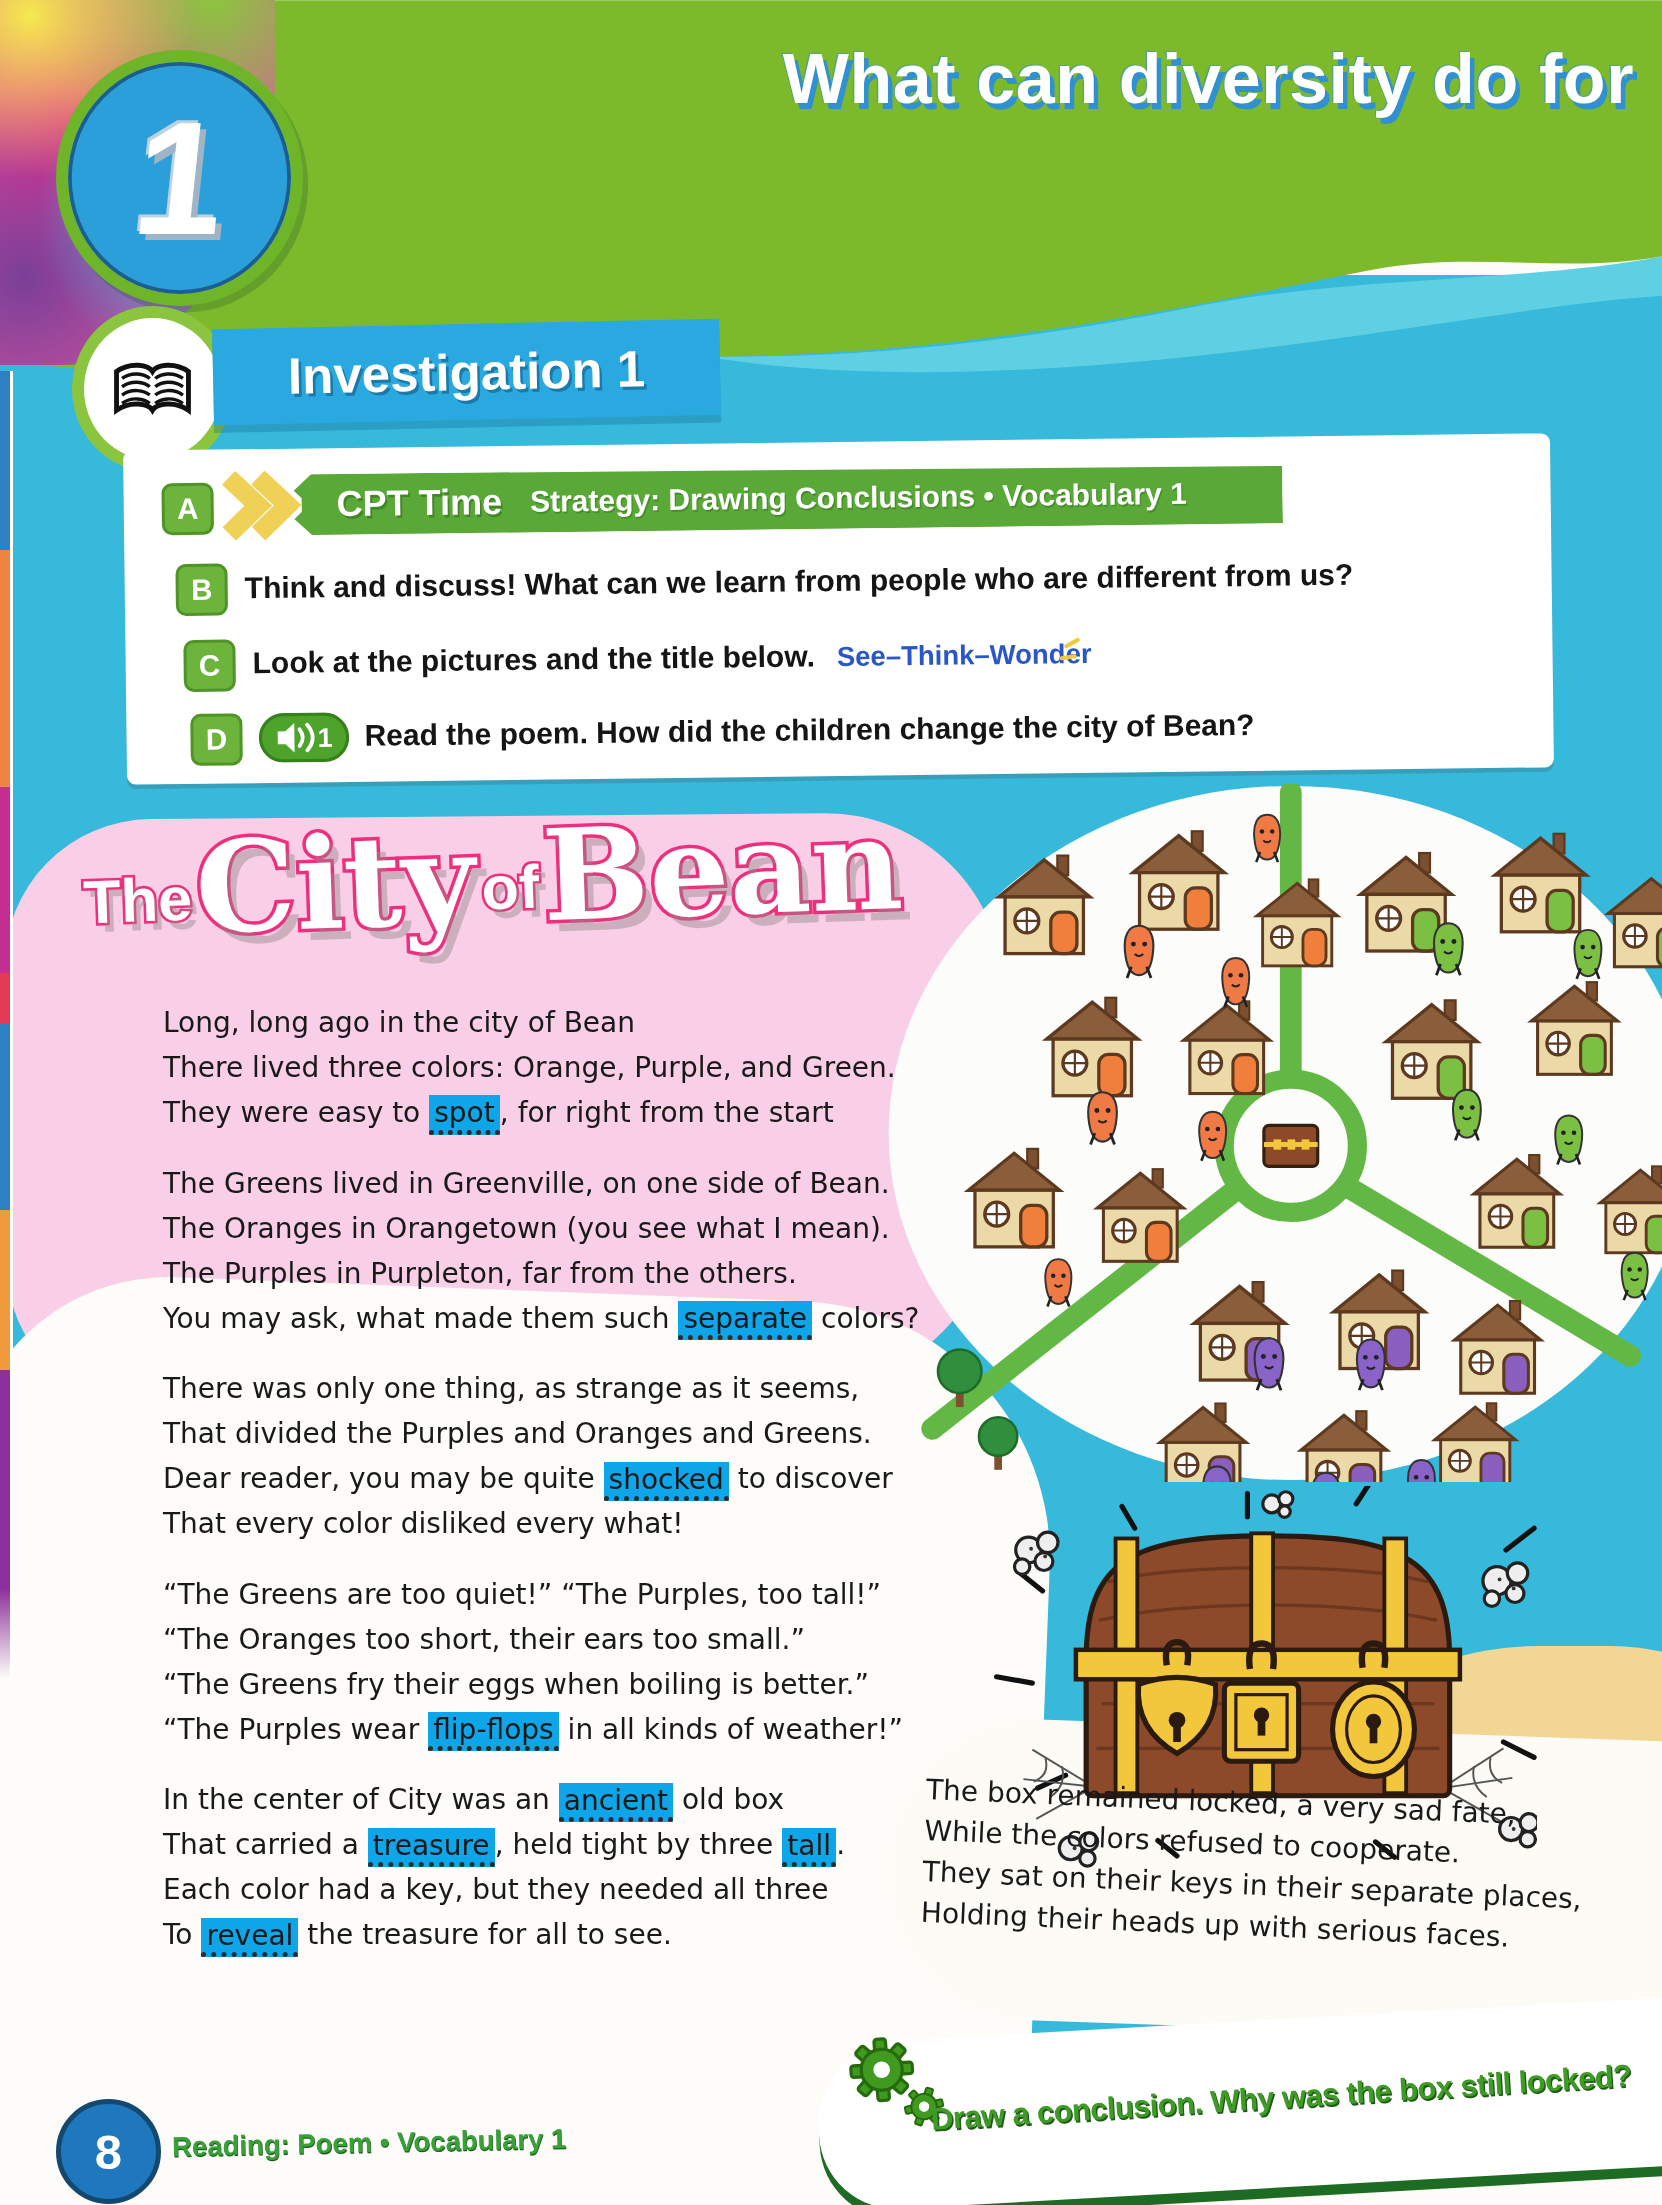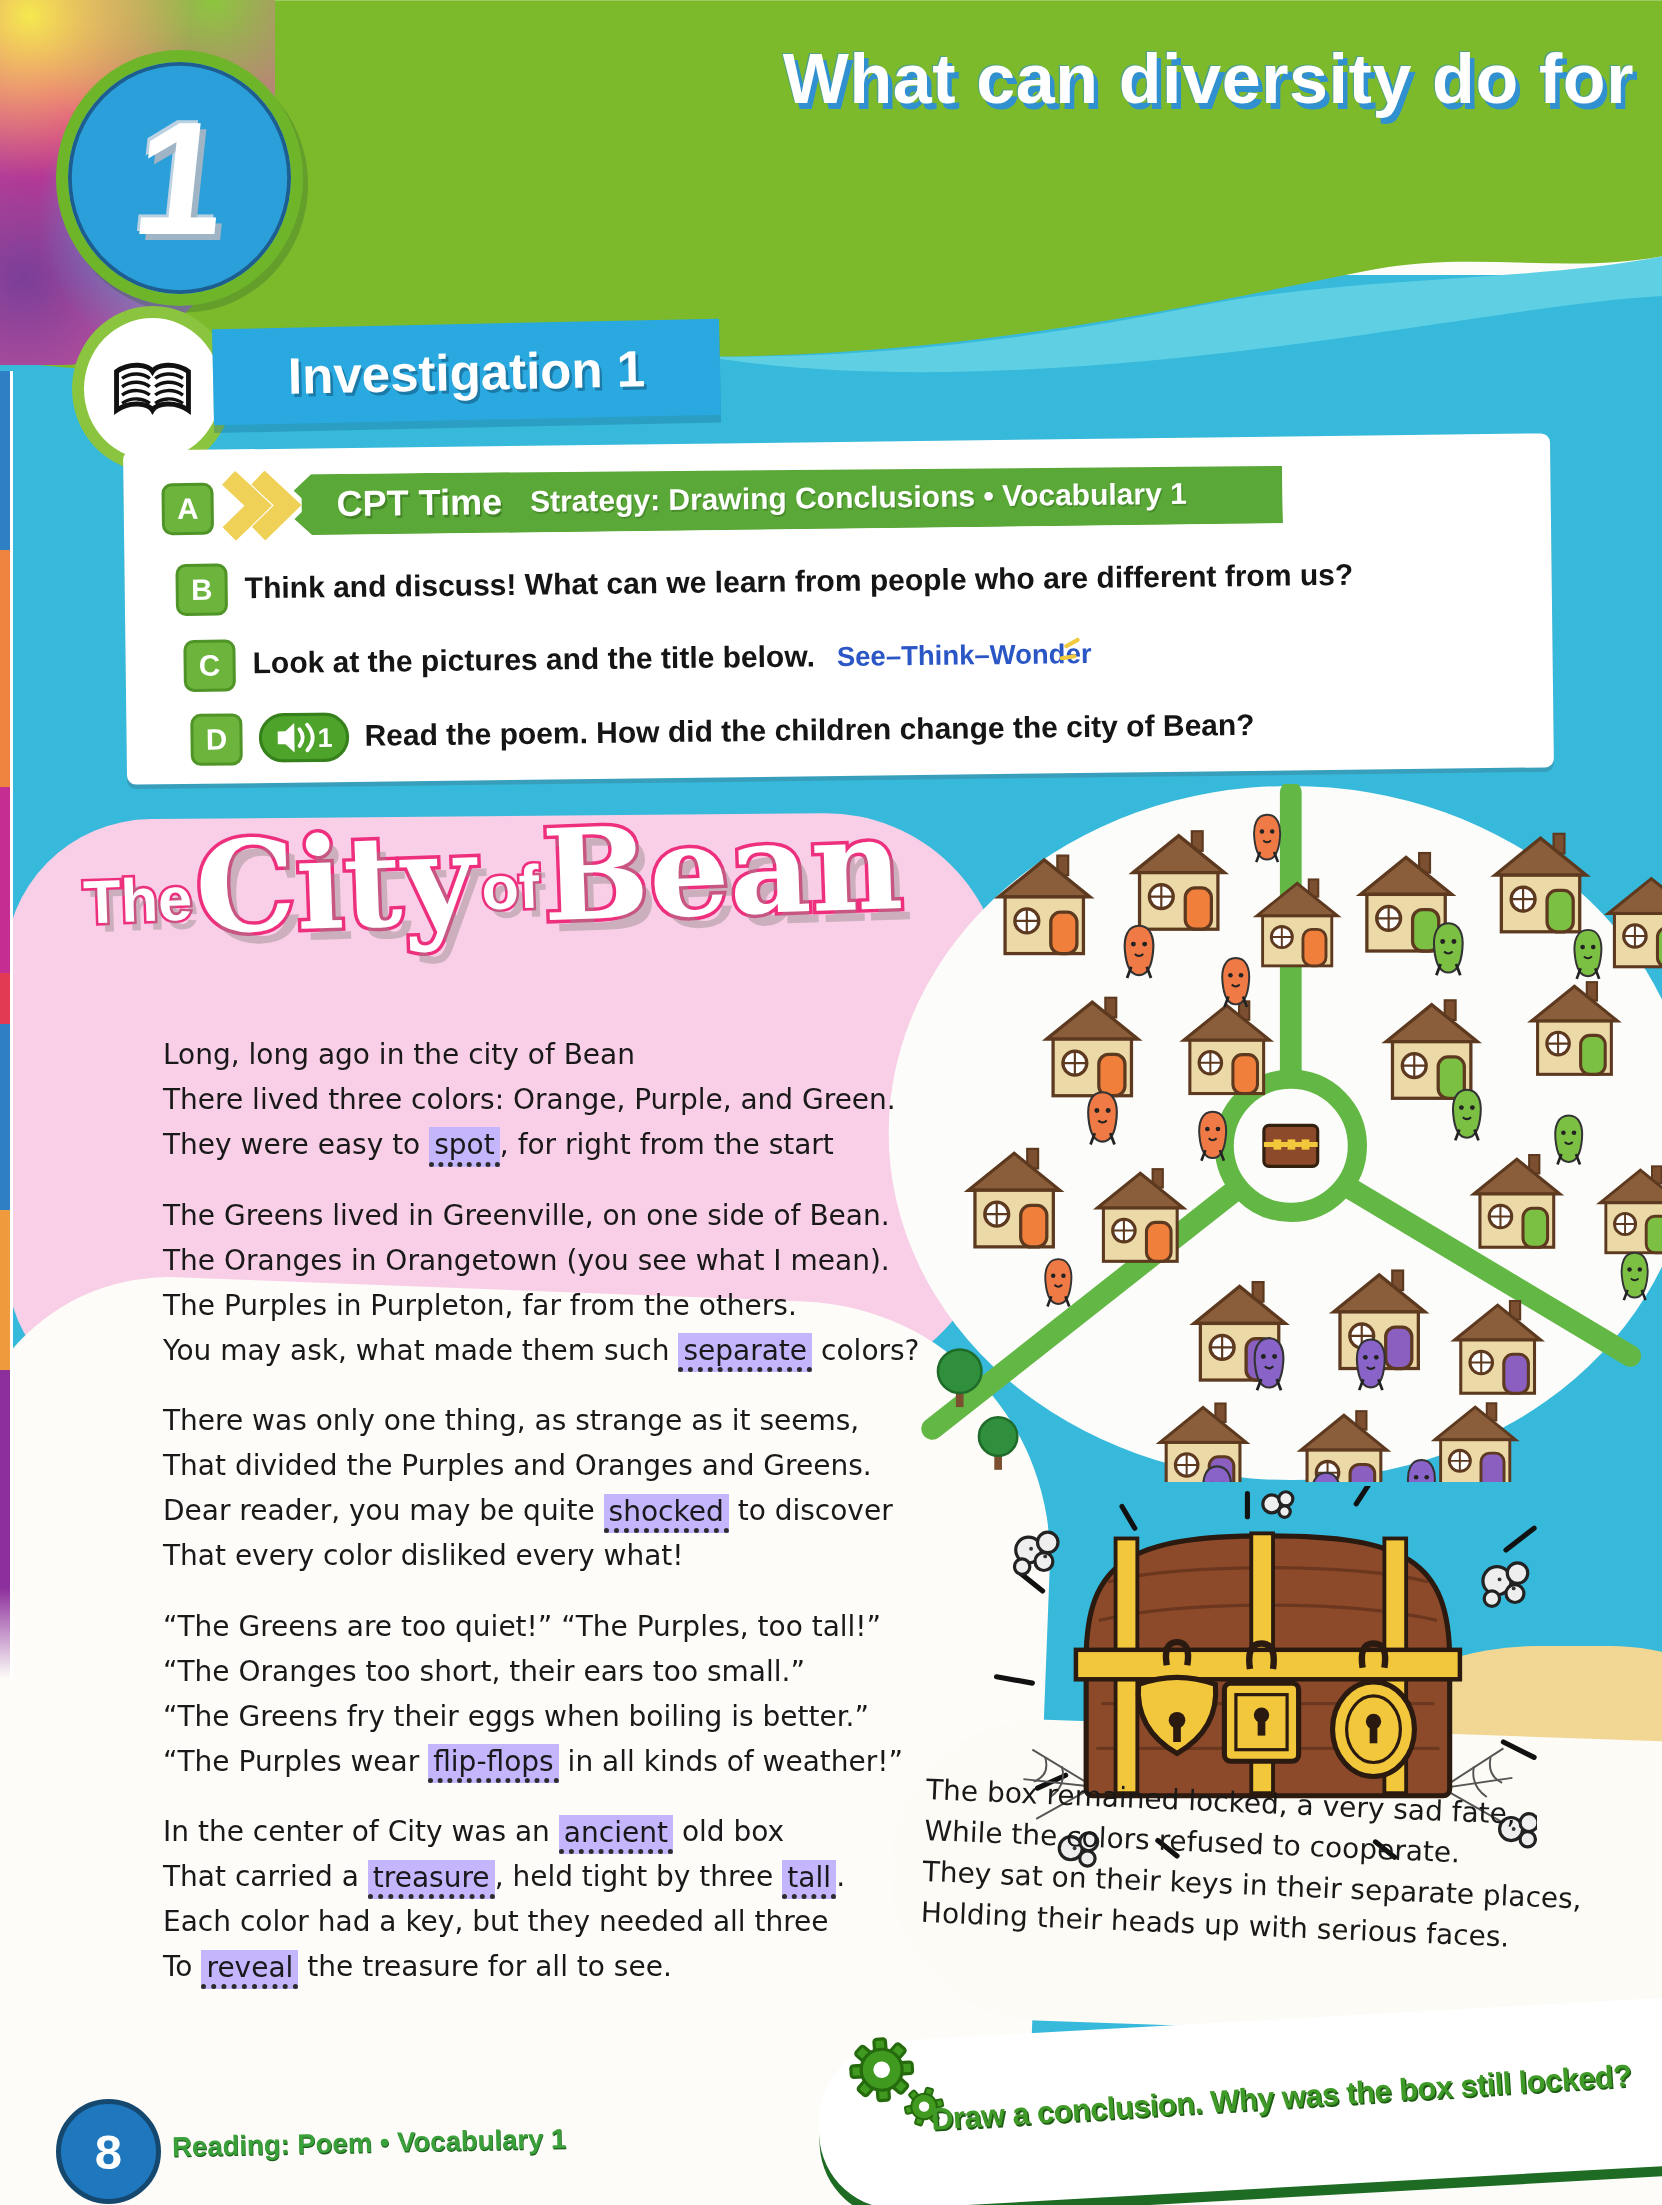--- a/index.html
+++ b/index.html
@@ -68,23 +68,23 @@
   .routine i.s2{left:-32px;top:16.6px;transform:rotate(-8deg);}
 
   
   .poem-title{left:83px;top:821px;display:flex;align-items:flex-end;transform:rotate(-2deg);}
   .poem-title .small{font-family:"Liberation Sans",sans-serif;font-weight:800;font-size:61px;
     color:#fff;-webkit-text-stroke:5.1px #ee2f7d;paint-order:stroke fill;margin:0 3.8px 12.8px 0;
     text-shadow:6.4px 9px 0 rgba(150,135,140,.45);}
   .poem-title .big{font-family:"DejaVu Serif","Liberation Serif",serif;font-weight:bold;
     font-size:126px;line-height:115px;color:#fff;-webkit-text-stroke:7px #ee2f7d;
     paint-order:stroke fill;margin-right:6.4px;text-shadow:9px 11.5px 0 rgba(150,135,140,.45);}
-  .poem{left:163px;top:1000px;width:820px;color:#191919;font-size:28px;line-height:45px;margin-top:32px;}
+  .poem{left:163px;top:1000px;width:820px;color:#191919;font-size:28px;line-height:45px;}
   .stanza{margin-bottom:25.6px;}
-  .hl{background:#c4b5fd;border-bottom:5.1px dotted #2c2c2c;padding:0.6px 5.1px;}
+  .hl{background:#0ea5e9;border-bottom:5.1px dotted #2c2c2c;padding:0.6px 5.1px;}
 
   .right-col{left:927px;top:1769px;width:749px;color:#191919;font-size:28px;line-height:41px;
     transform:rotate(2.4deg);transform-origin:left top;}
 
   
   .concl-band{left:818px;top:2018px;width:973px;height:168px;background:#fff;
     border-radius:83px 12.8px 25.6px 77px;transform:rotate(-3.2deg);
     box-shadow:0 10.2px 0 #1e6b24;}
   .gears{left:843px;top:2029px;transform:rotate(-4deg);}
   .concl-text{left:930px;top:2102px;width:768px;font-family:"Liberation Sans",sans-serif;

